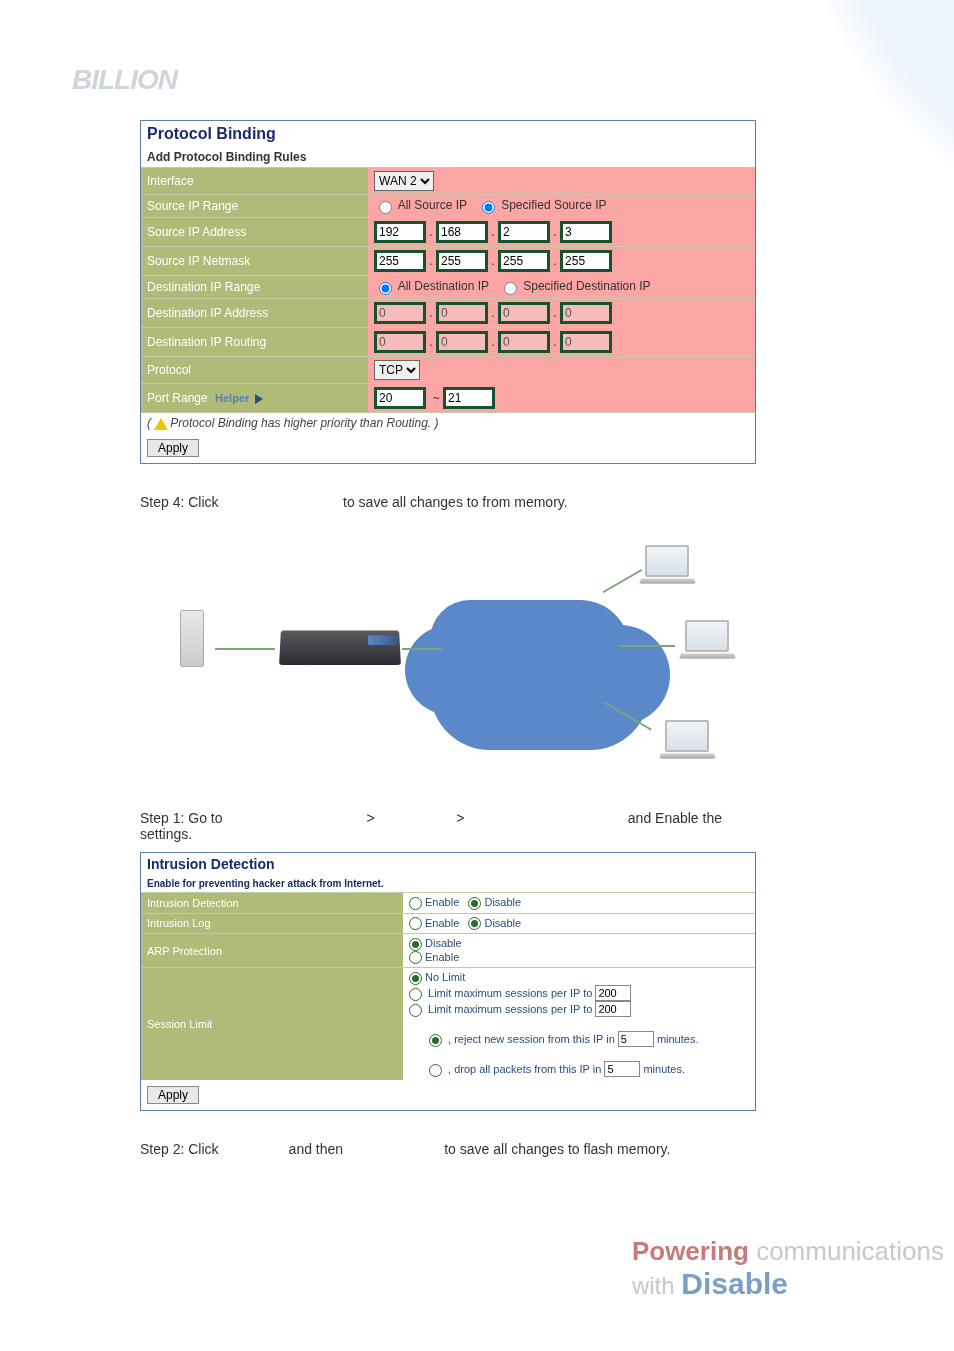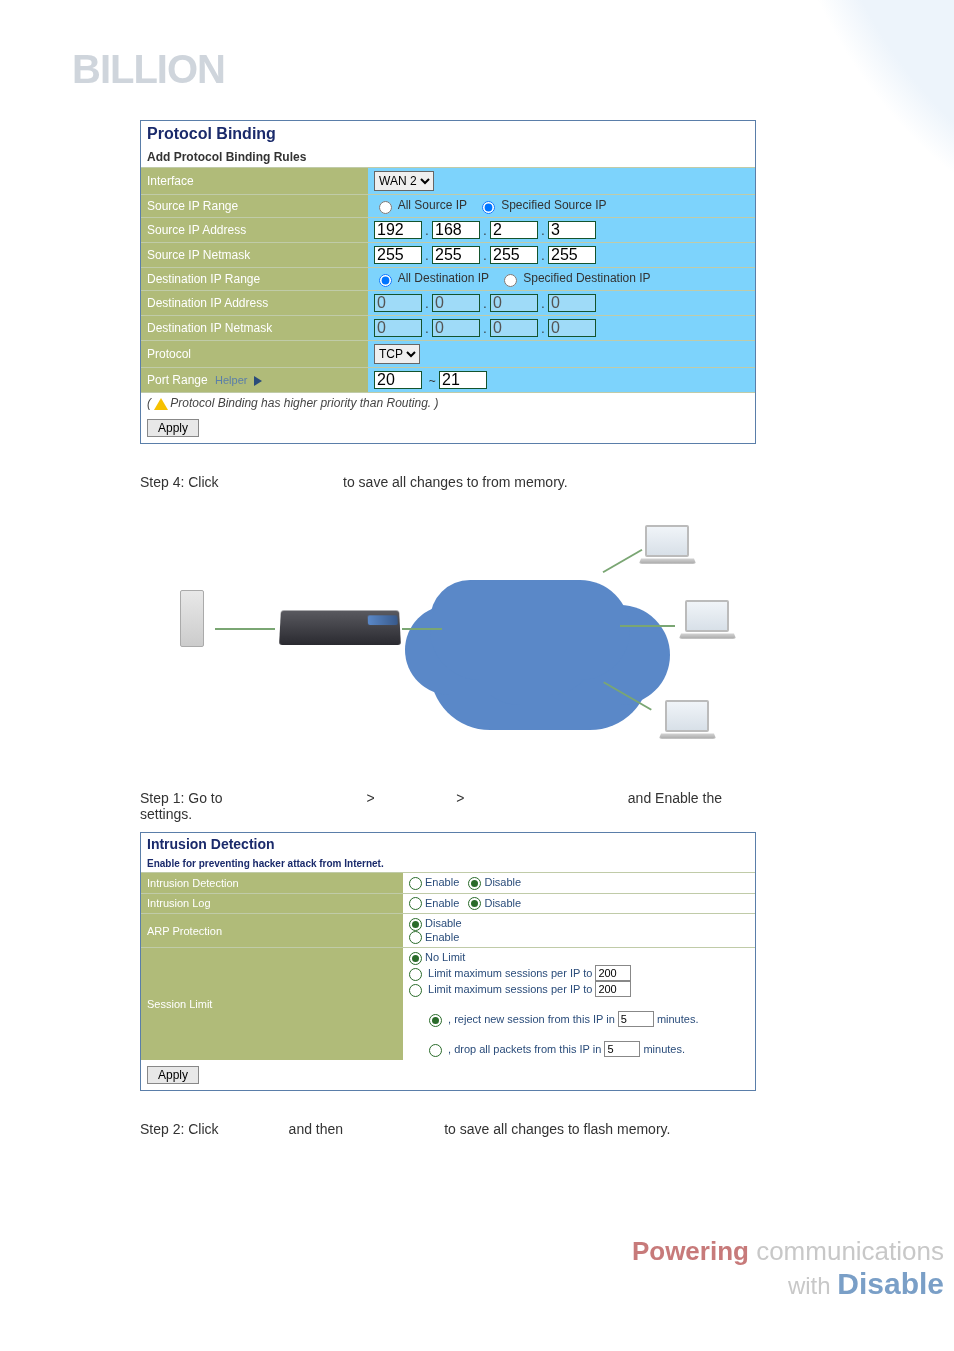--- a/index.html
+++ b/index.html
@@ -17,25 +17,26 @@
     position: absolute;
     top: 0;
     right: 0;
     width: 600px;
     height: 600px;
     background: radial-gradient(ellipse 800px 800px at 900px -200px, #edf4fb 0%, #edf4fb 55%, rgba(237,244,251,0) 60%);
     z-index: 0;
   }
   .logo {
     position: absolute;
-    top: 47px;
+    top: 64px;
     left: 72px;
     font-family: Arial, sans-serif;
-    font-size: 40px;
+    font-size: 28px;
     font-weight: 900;
+    font-style: italic;
     color: #cfd5dc;
     letter-spacing: -1px;
     z-index: 1;
   }
   .content {
     position: absolute;
     top: 120px;
     left: 140px;
     width: 616px;
     z-index: 2;
@@ -66,44 +67,45 @@
     vertical-align: middle;
     border-top: 1px solid #c0cba8;
   }
   table.form td.label {
     width: 215px;
     background: #b0bb79;
     color: #fff;
     font-size: 12px;
   }
   table.form td.field {
-    background: #7dd3fc;
+    background: #fca5a5;
     color: #333;
     font-size: 12px;
   }
   .helper {
     color: #5a7ea9;
     font-size: 11px;
     margin-left: 4px;
+    font-weight: bold;
   }
   .helper .arrow {
     display: inline-block;
     width: 0; height: 0;
     border-top: 5px solid transparent;
     border-bottom: 5px solid transparent;
     border-left: 8px solid #2a4c7a;
     vertical-align: middle;
     margin-left: 3px;
   }
   input[type="text"].octet {
     width: 42px;
     height: 16px;
-    font-size: 16px;
+    font-size: 12px;
     padding: 0 2px;
-    border: 1px solid #14532d;
+    border: 3px solid #14532d;
   }
   input[type="text"].tiny {
     width: 30px;
     height: 14px;
     font-size: 11px;
     padding: 0 2px;
     border: 1px solid #888;
   }
   select.small {
     font-size: 12px;
@@ -295,21 +297,20 @@
   }
   .indent {
     padding-left: 20px;
     display: block;
     margin-top: 14px;
   }
   .footer-slogan {
     position: absolute;
     right: 10px;
     bottom: 50px;
-    text-align: right;
     z-index: 1;
   }
   .fs1 {
     font-size: 26px;
     color: #c8c8c8;
   }
   .fs1 .pw {
     color: #c77a7a;
     font-weight: bold;
   }
@@ -382,21 +383,21 @@
       <tr>
         <td class="label">Destination IP Address</td>
         <td class="field">
           <input type="text" class="octet" disabled="" value="0" style=""> .
           <input type="text" class="octet" disabled="" value="0" style=""> .
           <input type="text" class="octet" disabled="" value="0" style=""> .
           <input type="text" class="octet" disabled="" value="0" style="">
         </td>
       </tr>
       <tr>
-        <td class="label">Destination IP Netmask</td>
+        <td class="label">Destination IP Routing</td>
         <td class="field">
           <input type="text" class="octet" disabled="" value="0" style=""> .
           <input type="text" class="octet" disabled="" value="0" style=""> .
           <input type="text" class="octet" disabled="" value="0" style=""> .
           <input type="text" class="octet" disabled="" value="0" style="">
         </td>
       </tr>
       <tr>
         <td class="label">Protocol</td>
         <td class="field">

